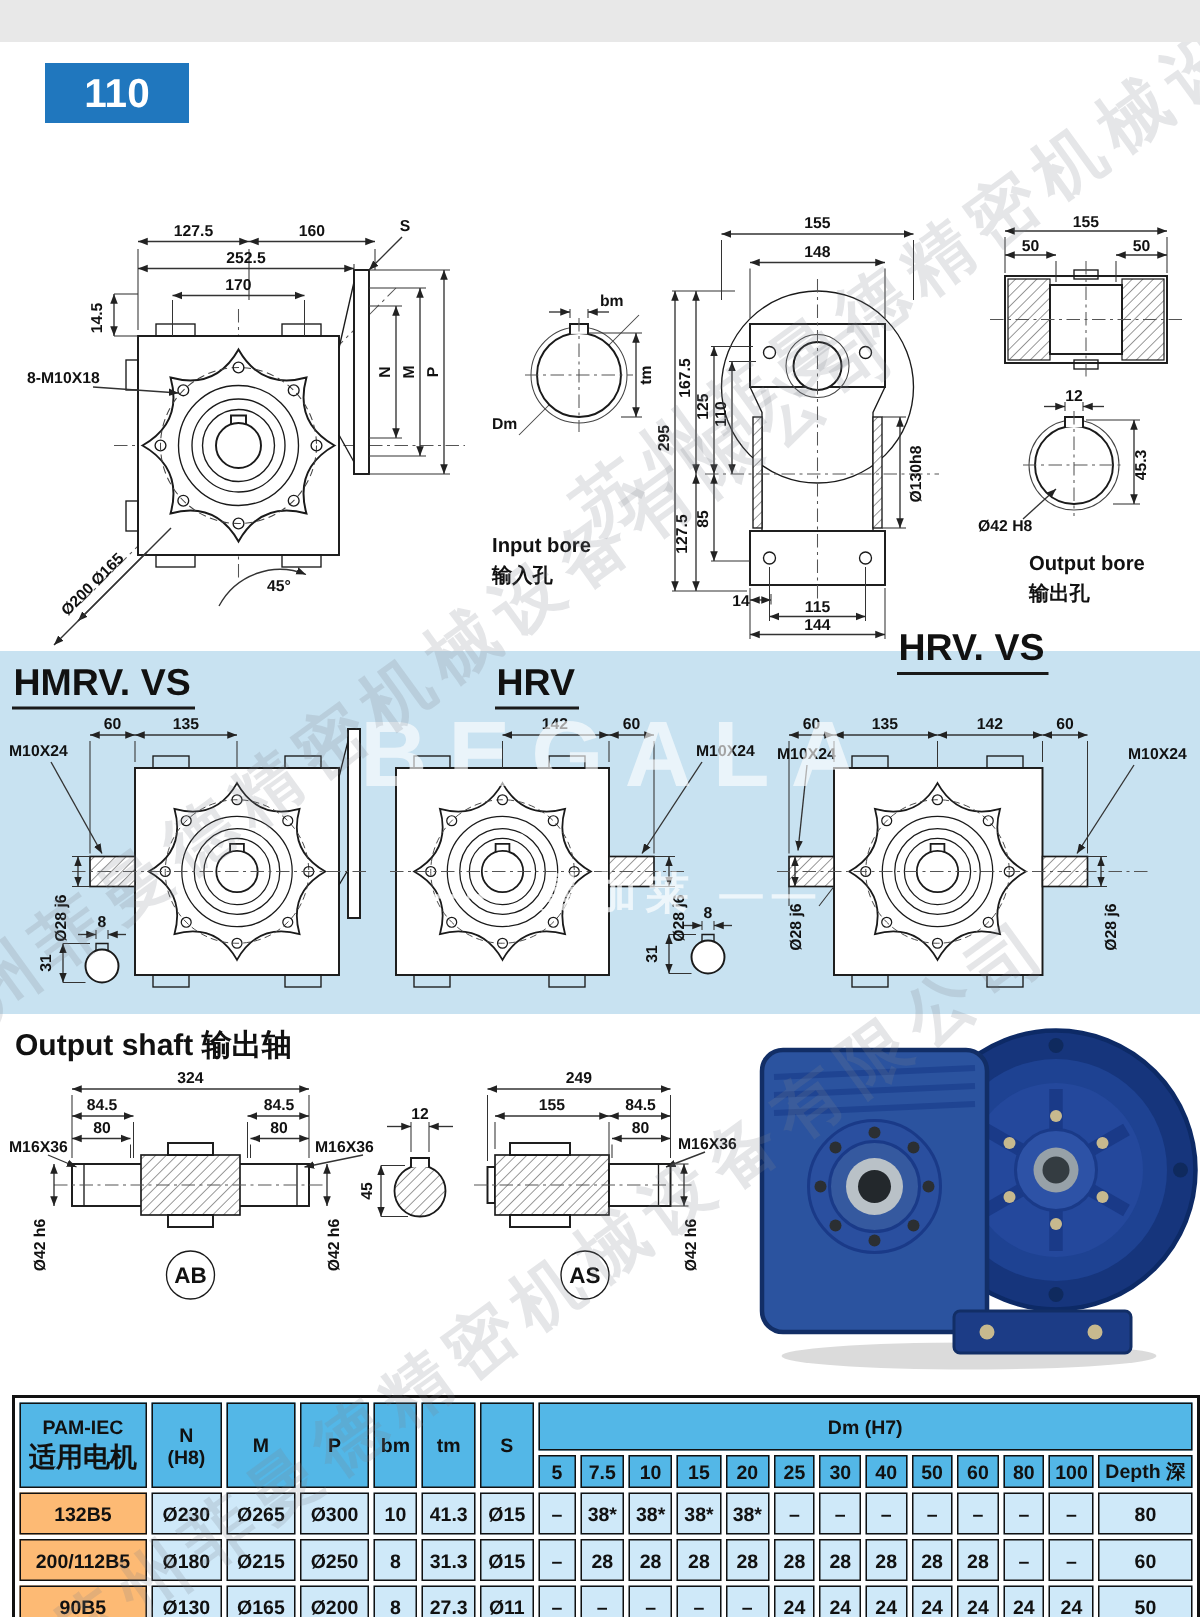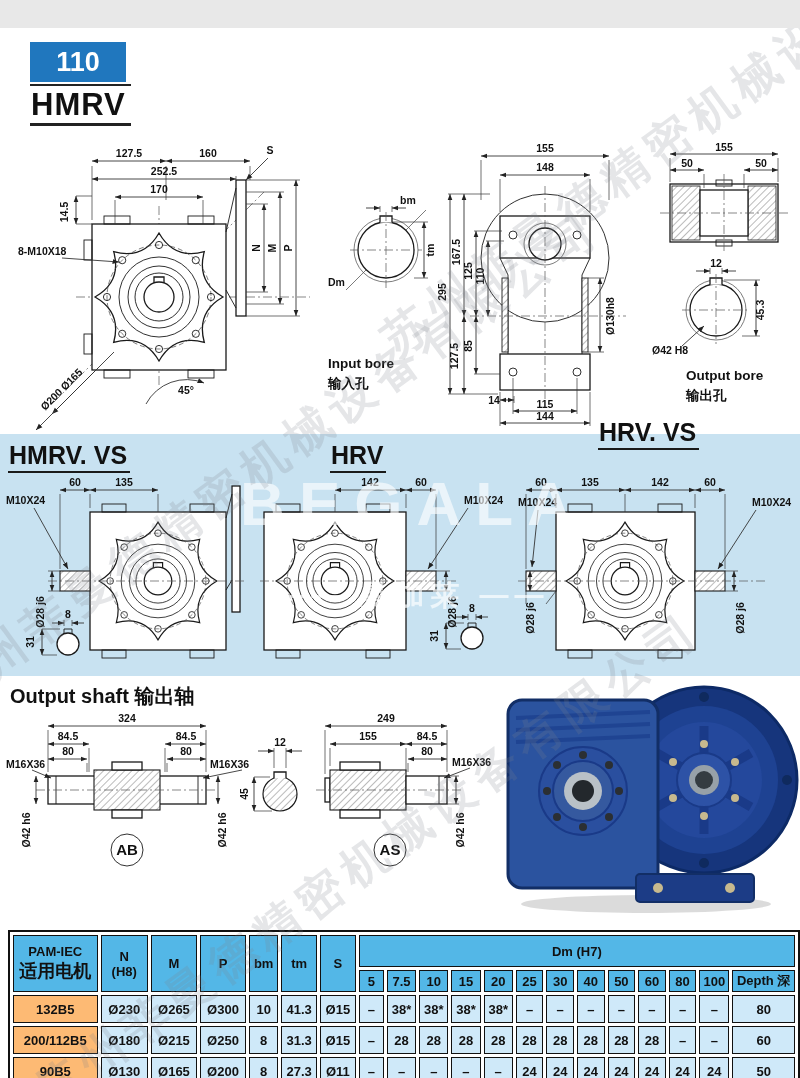--- a/index.html
+++ b/index.html
@@ -83,21 +83,20 @@
         <circle class="edg2" r="40"></circle>
           <circle class="edg2" r="31"></circle>
           <circle class="edg2" r="24"></circle>
         <circle class="edge" r="15"></circle>
         <path class="edge" d="M-5,-14 L-5,-20 L5,-20 L5,-14"></path>
       </g>
     </defs>
   </svg>
 
   <div class="abs model-box">110</div>
-  <div class="abs series">HMRV</div>
 
   <svg class="abs panel" style="left:18px;top:112px" width="310" height="292" viewBox="0 0 310 292">
     <g>
       <line class="cl" x1="58" y1="157" x2="292" y2="157"></line>
       <line class="cl" x1="141" y1="66" x2="141" y2="248"></line>
       <line class="cl" x1="36" y1="262" x2="246" y2="52"></line>
     </g>
     <g>
       <rect class="edgf" x="74" y="84" width="134" height="146"></rect>
       <rect class="edg2" x="86" y="76" width="26" height="8"></rect>

